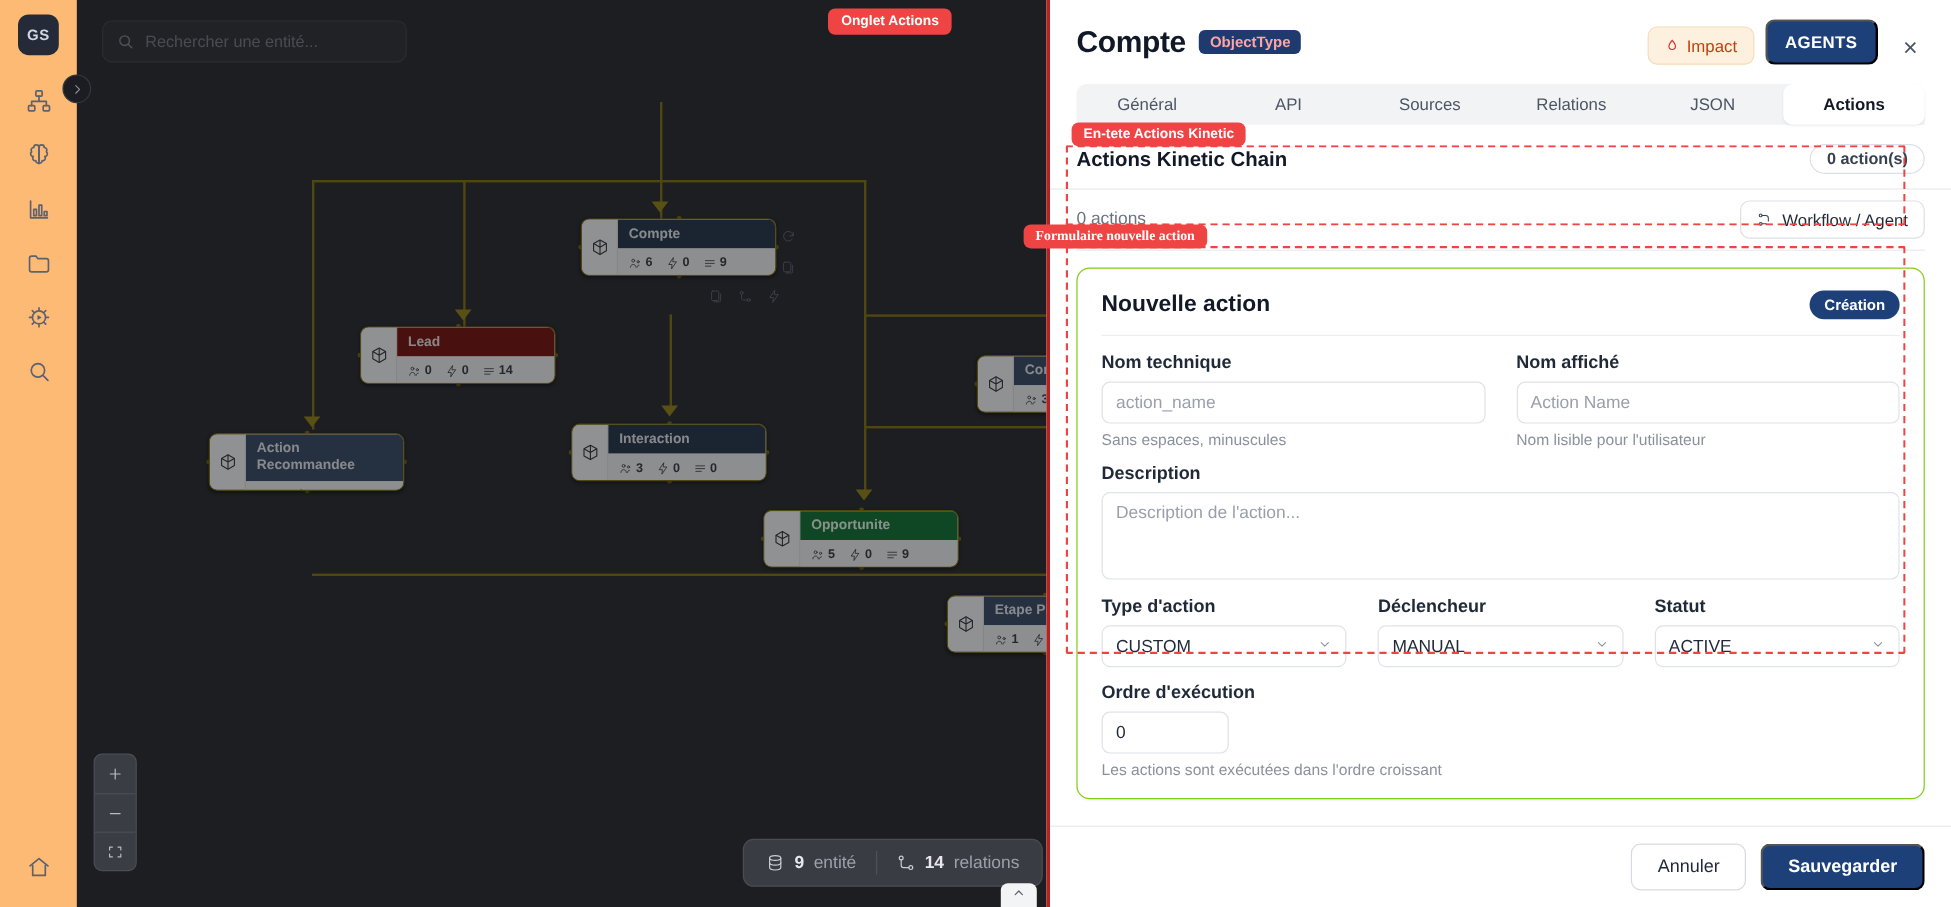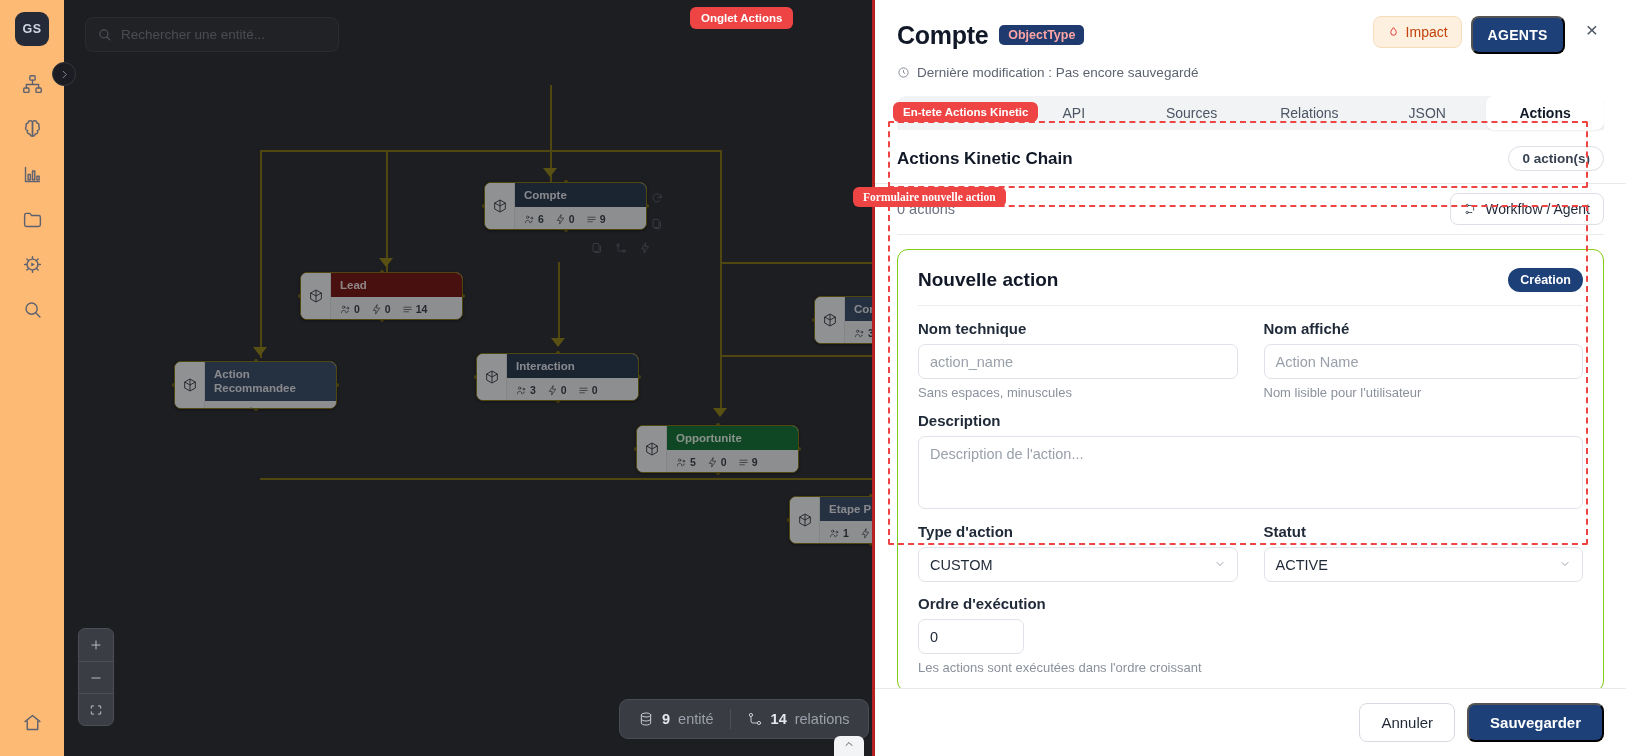--- a/index.html
+++ b/index.html
@@ -151,21 +151,21 @@
     border-left: 3px solid #b42222;
     display: flex; flex-direction: column;
   }
   .panel-head { padding: 16px 22px 0 22px; flex: none; }
   .ph-row1 { display: flex; align-items: center; }
   .ph-title { font-size: 25px; font-weight: bold; color: #111827; letter-spacing: -.3px; }
   .ph-type {
     margin-left: 11px; background: #1e3a6e; color: #fca5a5;
     font-size: 12.5px; font-weight: bold; padding: 3px 9px; border-radius: 5px;
   }
-  .ph-actions { margin-left: auto; display: flex; align-items: flex-start; gap: 9px; }
+  .ph-actions { margin-left: auto; display: flex; align-items: flex-end; gap: 9px; }
   .btn-impact {
     background: #fdf0df; border: 1px solid #f6dcb9; color: #c2410c;
     font-size: 14px; padding: 7px 13px; border-radius: 8px;
     display: inline-flex; align-items: center; gap: 6px;
   }
   .btn-impact svg { width: 13px; height: 13px; stroke: #dc2626; fill: none; stroke-width: 1.7; }
   .btn-agents {
     background: #1e4079; color: #fff; font-size: 14px; font-weight: bold;
     padding: 9px 15px; border-radius: 8px; letter-spacing: .3px;
   }
@@ -723,27 +723,20 @@
           <button class="btn-impact">
             <svg viewBox="0 0 24 24">
                 <path d="M12 3c3 3.5 5 6 5 9a5 5 0 01-10 0c0-3 2-5.5 5-9z"></path>
               </svg>
             <span>Impact</span>
           </button>
           <button class="btn-agents">AGENTS</button>
           <span class="btn-close">×</span>
         </span>
       </div>
-      <div class="ph-modif">
-        <svg viewBox="0 0 24 24">
-            <circle cx="12" cy="12" r="8.5"></circle>
-            <path d="M12 7.5V12l3 1.8"></path>
-          </svg>
-        <span>Dernière modification : Pas encore sauvegardé</span>
-      </div>
     </div>
 
     <div class="tabs" id="tabs">
         <div class="tab">Général</div>
         <div class="tab">API</div>
         <div class="tab">Sources</div>
         <div class="tab">Relations</div>
         <div class="tab">JSON</div>
         <div class="tab active">Actions</div>
       </div>
@@ -797,20 +790,29 @@
           <div class="fcol">
             <label class="flabel">Type d'action</label>
             <div class="fselect">
               <span>CUSTOM</span>
               <span class="chev"><svg viewBox="0 0 24 24">
                     <path d="M6 9l6 6 6-6"></path>
                   </svg></span>
             </div>
           </div>
           <div class="fcol">
+            <label class="flabel">Déclencheur</label>
+            <div class="fselect">
+              <span>MANUAL</span>
+              <span class="chev"><svg viewBox="0 0 24 24">
+                    <path d="M6 9l6 6 6-6"></path>
+                  </svg></span>
+            </div>
+          </div>
+          <div class="fcol">
             <label class="flabel">Statut</label>
             <div class="fselect">
               <span>ACTIVE</span>
               <span class="chev"><svg viewBox="0 0 24 24">
                     <path d="M6 9l6 6 6-6"></path>
                   </svg></span>
             </div>
           </div>
         </div>
 

